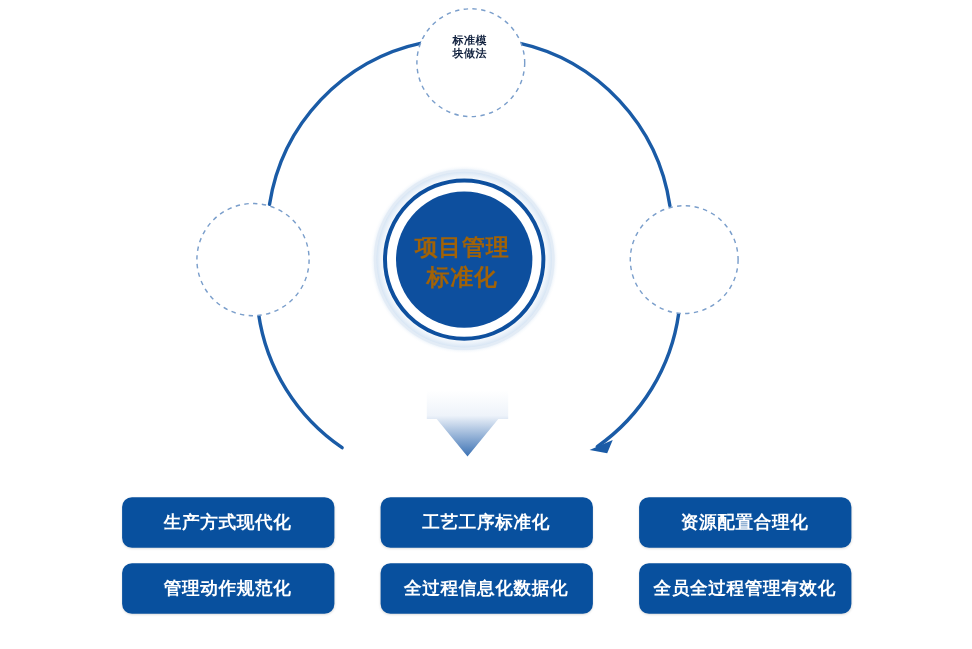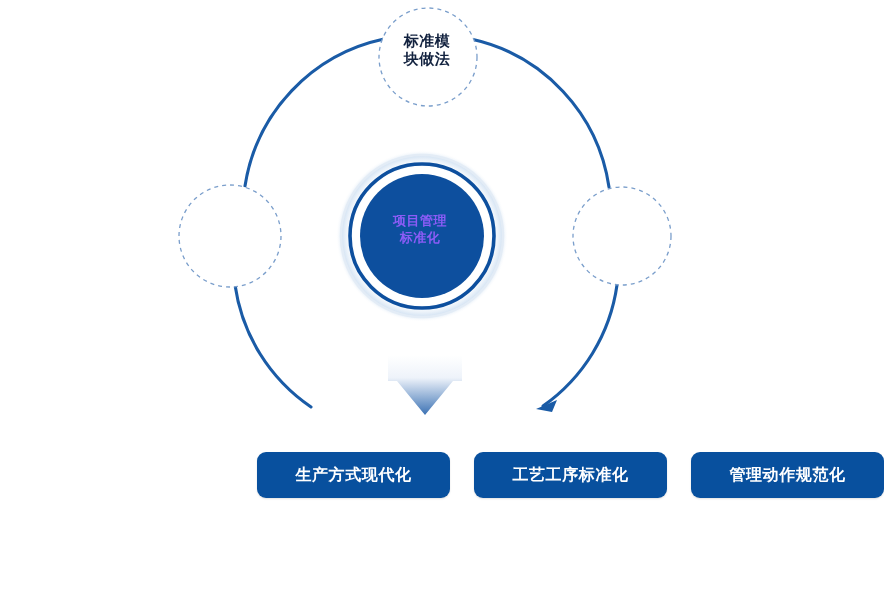--- a/index.html
+++ b/index.html
@@ -35,26 +35,26 @@
     position: absolute;
     text-align: center;
     font-weight: bold;
     line-height: 1.22;
     letter-spacing: 0.5px;
     white-space: pre-line;
     pointer-events: none;
   }
   .satellite-label {
     color: #12223f;
-    font-size: 15px;
+    font-size: 10px;
     text-shadow: 0 0 1px rgba(255,255,255,0.6);
   }
   .center-label {
-    color: #8b5cf6;
-    font-size: 13px;
+    color: #a16207;
+    font-size: 21px;
     line-height: 1.28;
   }
 
   #label-top        { left: 377px; top: 32px;  width: 100px; }
   #label-left       { left: 180px; top: 211px; width: 100px; }
   #label-right      { left: 572px; top: 211px; width: 100px; }
   #label-center     { left: 355px; top: 213px; width: 130px; }
 
   
   #boxes {
@@ -63,22 +63,22 @@
     top: 446px;
     width: 884px;
     height: 120px;
   }
   .box-row {
     position: absolute;
     left: 0;
     width: 884px;
     height: 46px;
     display: flex;
-    justify-content: flex-end;
-    gap: 24px;
+    justify-content: center;
+    gap: 42px;
   }
   #box-row-0 { top: 6px; }
   #box-row-1 { top: 66px; }
 
   .bottom-box {
     width: 193px;
     height: 46px;
     border-radius: 9px;
     background: #08509e;
     color: #ffffff;
@@ -151,17 +151,22 @@
 
 
 
   <div class="node-label center-label" id="label-center">项目管理
 标准化</div>
 
   <div id="boxes">
     <div class="box-row" id="box-row-0">
       <div class="bottom-box">生产方式现代化</div>
       <div class="bottom-box">工艺工序标准化</div>
+      <div class="bottom-box">资源配置合理化</div>
+    </div>
+    <div class="box-row" id="box-row-1">
       <div class="bottom-box">管理动作规范化</div>
+      <div class="bottom-box">全过程信息化数据化</div>
+      <div class="bottom-box">全员全过程管理有效化</div>
     </div>
   </div>
 
 </div>
 
 </body></html>

